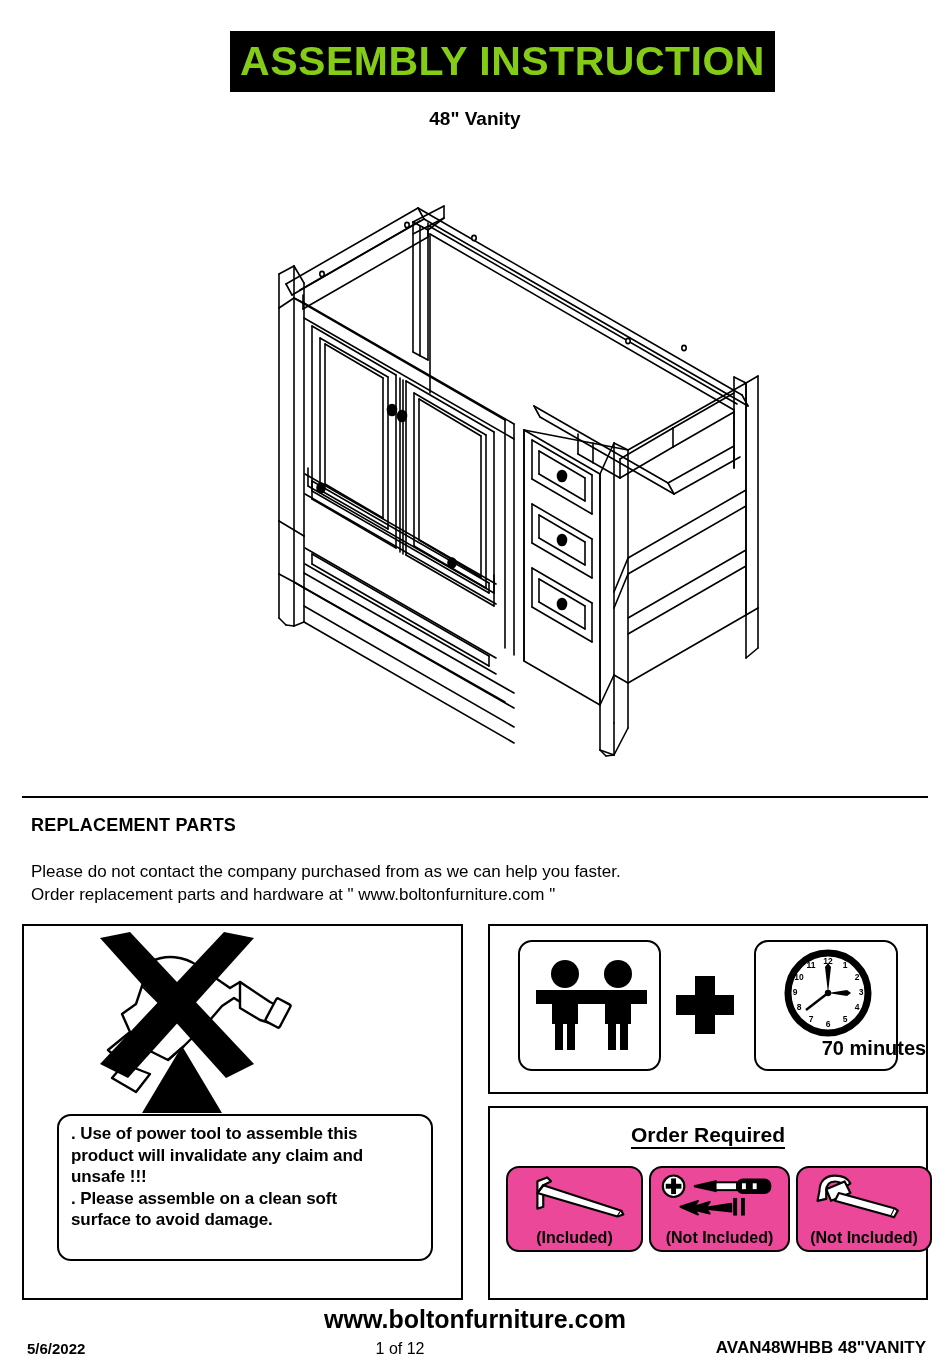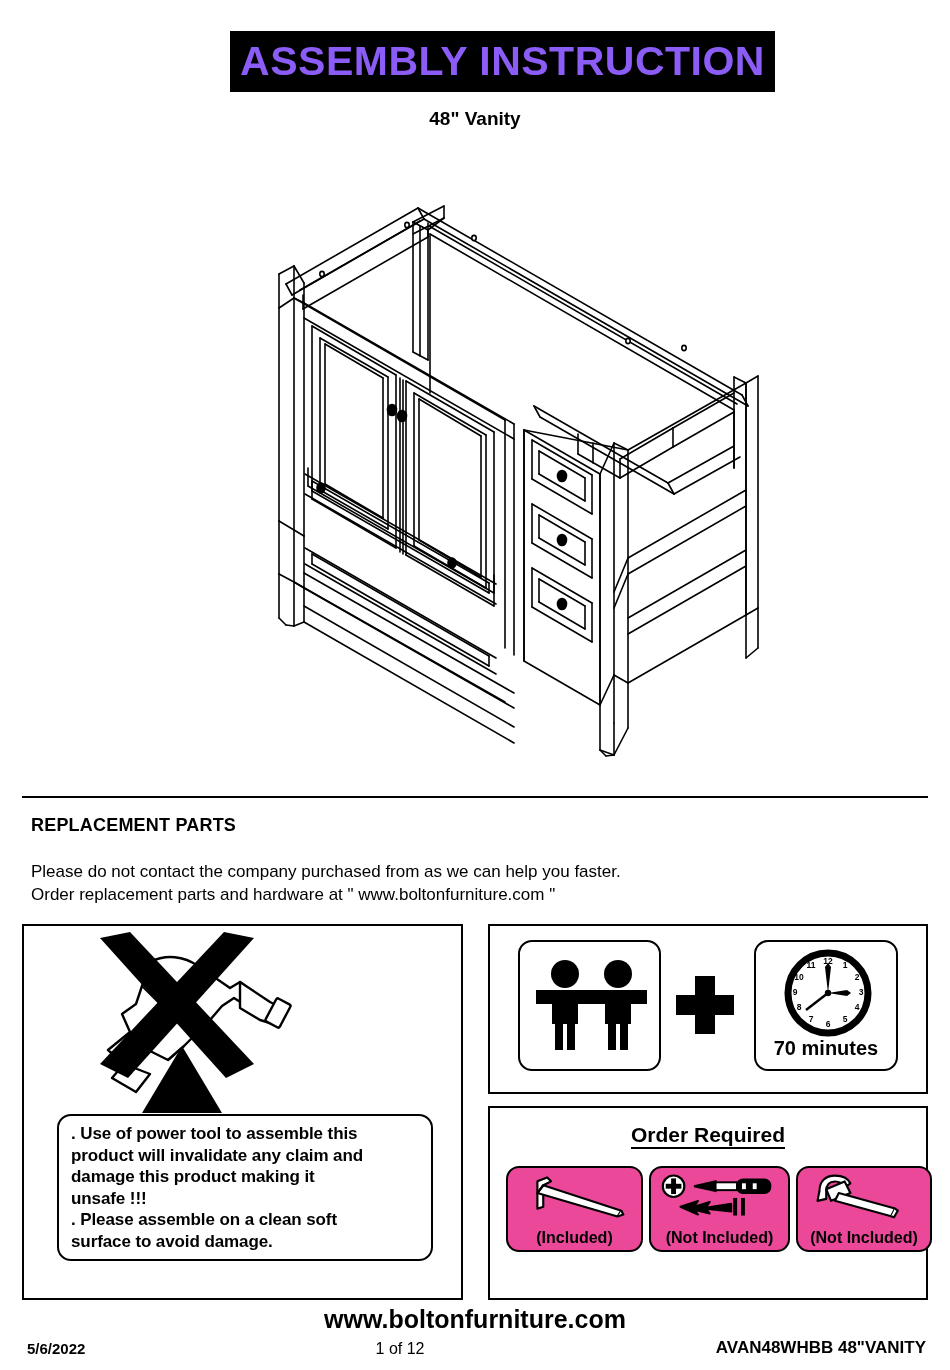--- a/index.html
+++ b/index.html
@@ -22,21 +22,21 @@
     left: 230px;
     top: 31px;
     width: 545px;
     height: 61px;
     background: #000000;
     display: flex;
     align-items: center;
     justify-content: center;
   }
   .title-banner span {
-    color: #8b5cf6;
+    color: #84cc16;
     font-size: 41px;
     font-weight: bold;
     letter-spacing: 0.5px;
     line-height: 1;
   }
   .subtitle {
     position: absolute;
     left: 0;
     top: 108px;
     width: 950px;
@@ -160,20 +160,21 @@
   .clock-svg { position:absolute; left:19px; top:7px; width:106px; height:88px; }
   .clock-svg svg { display:block; width:100%; height:100%; }
   .clock-label {
     position: absolute;
     left: 0;
     top: 95px;
     width: 140px;
     text-align: center;
     font-size: 20px;
     font-weight: bold;
+    padding-left: 48px;
   }
 
   
   .tools-title {
     position: absolute;
     left: 0;
     top: 15px;
     width: 436px;
     text-align: center;
     font-size: 21px;
@@ -524,21 +525,20 @@
       <g fill="#000000">
         <polygon points="36,10 66,4 190,136 162,150"></polygon>
         <polygon points="190,10 160,4 36,136 64,150"></polygon>
       </g>
     </svg>
   </div>
 
   <div class="warn-box">
     <p>. Use of power tool to assemble this</p>
     <p>product will invalidate any claim and</p>
-    <p>damage this product making it</p>
     <p>unsafe !!!</p>
     <p>. Please assemble on a clean soft</p>
     <p>surface to avoid damage.</p>
   </div>
 </div>
 
 <div class="panel" id="panel-crew">
 
   <div class="tile" id="tile-people">
     <div class="people-svg">

